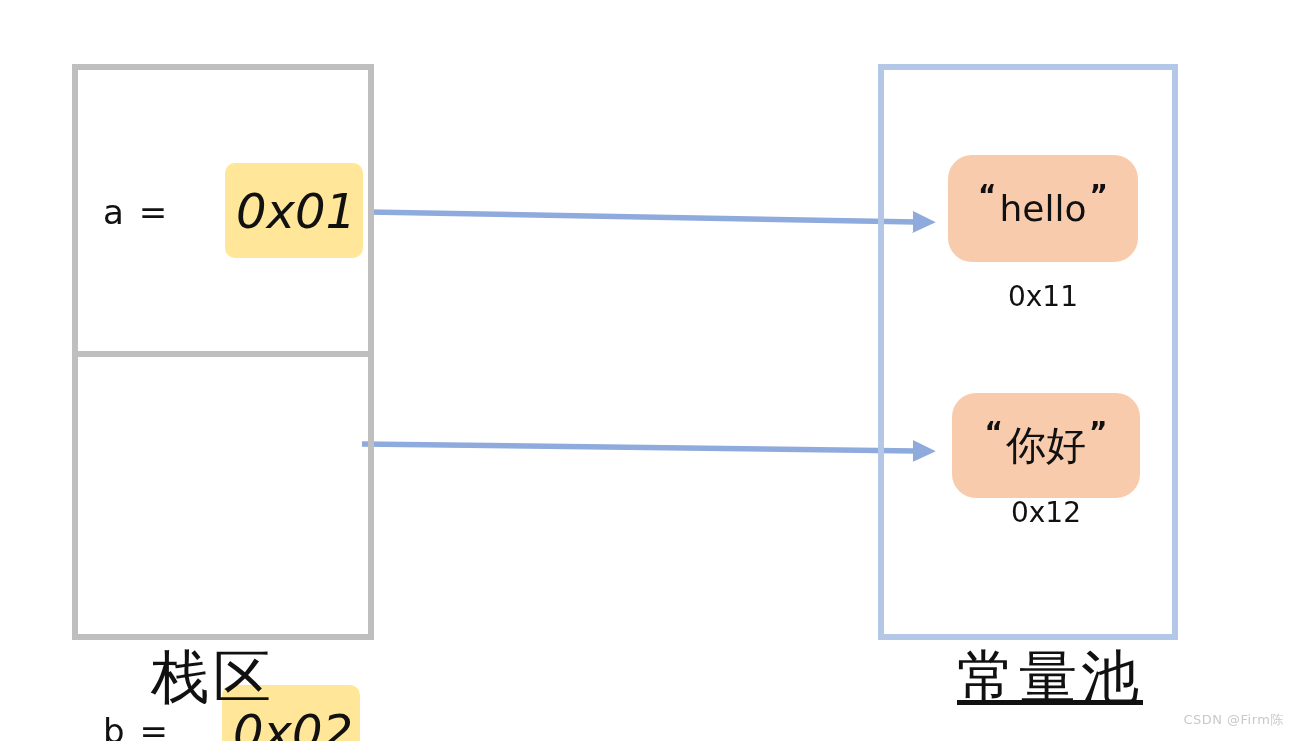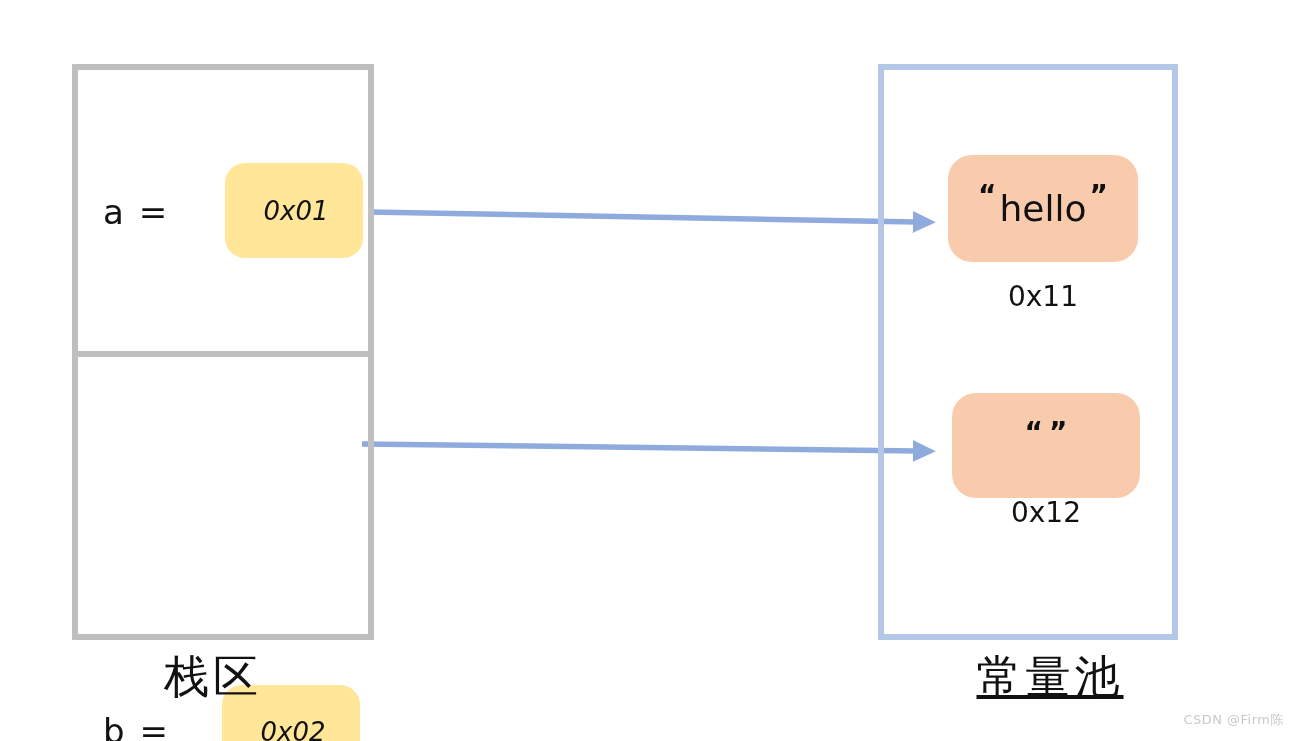--- a/index.html
+++ b/index.html
@@ -46,26 +46,26 @@
     line-height: 40px;
     letter-spacing: 2px;
     white-space: nowrap;
   }
   .cell-a .var-label { top: 122px; }
   .cell-b .var-label { top: 354px; }
   .addr-chip {
     position: absolute;
     width: 138px; height: 95px;
     background: var(--chip-yellow);
-    border-radius: 20px;
+    border-radius: 10px;
     display: flex;
     align-items: center;
     justify-content: center;
     padding-left: 4px;
-    font-size: 26px;
+    font-size: 48px;
     font-style: oblique 6deg;
   }
   .cell-a .addr-chip { left: 147px; top: 93px; }
   .cell-b .addr-chip { left: 144px; top: 328px; height: 94px; }
 
   
   .pool-box {
     position: absolute;
     left: 878px; top: 64px;
     width: 300px; height: 576px;
@@ -97,21 +97,21 @@
     line-height: 46px;
   }
   .addr-hello { left: 64px; top: 204px; width: 190px; }
   .addr-nihao { left: 68px; top: 420px; width: 188px; }
 
   
   .region-label {
     position: absolute;
     top: 650px;
     text-align: center;
-    font-size: 45px;
+    font-size: 58px;
     line-height: 54px;
     letter-spacing: 4px;
   }
   .stack-label { left: 72px; width: 302px; transform: translateX(-10px); }
   .pool-label  { left: 878px; width: 300px; transform: translateX(22px); text-decoration: underline; }
 
   
   .arrows {
     position: absolute;
     left: 0; top: 0;
@@ -162,20 +162,21 @@
   <div class="pool-box">
     <div class="value-chip chip-hello">
       <span class="q qo">“</span>
       <span class="val">hello</span>
       <span class="q qc">”</span>
     </div>
     <div class="pool-addr addr-hello">0x11</div>
 
     <div class="value-chip chip-nihao">
       <span class="q qo">“</span>
+      <span class="val">你好</span>
       <span class="q qc">”</span>
     </div>
     <div class="pool-addr addr-nihao">0x12</div>
   </div>
   <div class="region-label pool-label">常量池</div>
 
   <div class="watermark">CSDN @Firm陈</div>
 
 </div>
 

